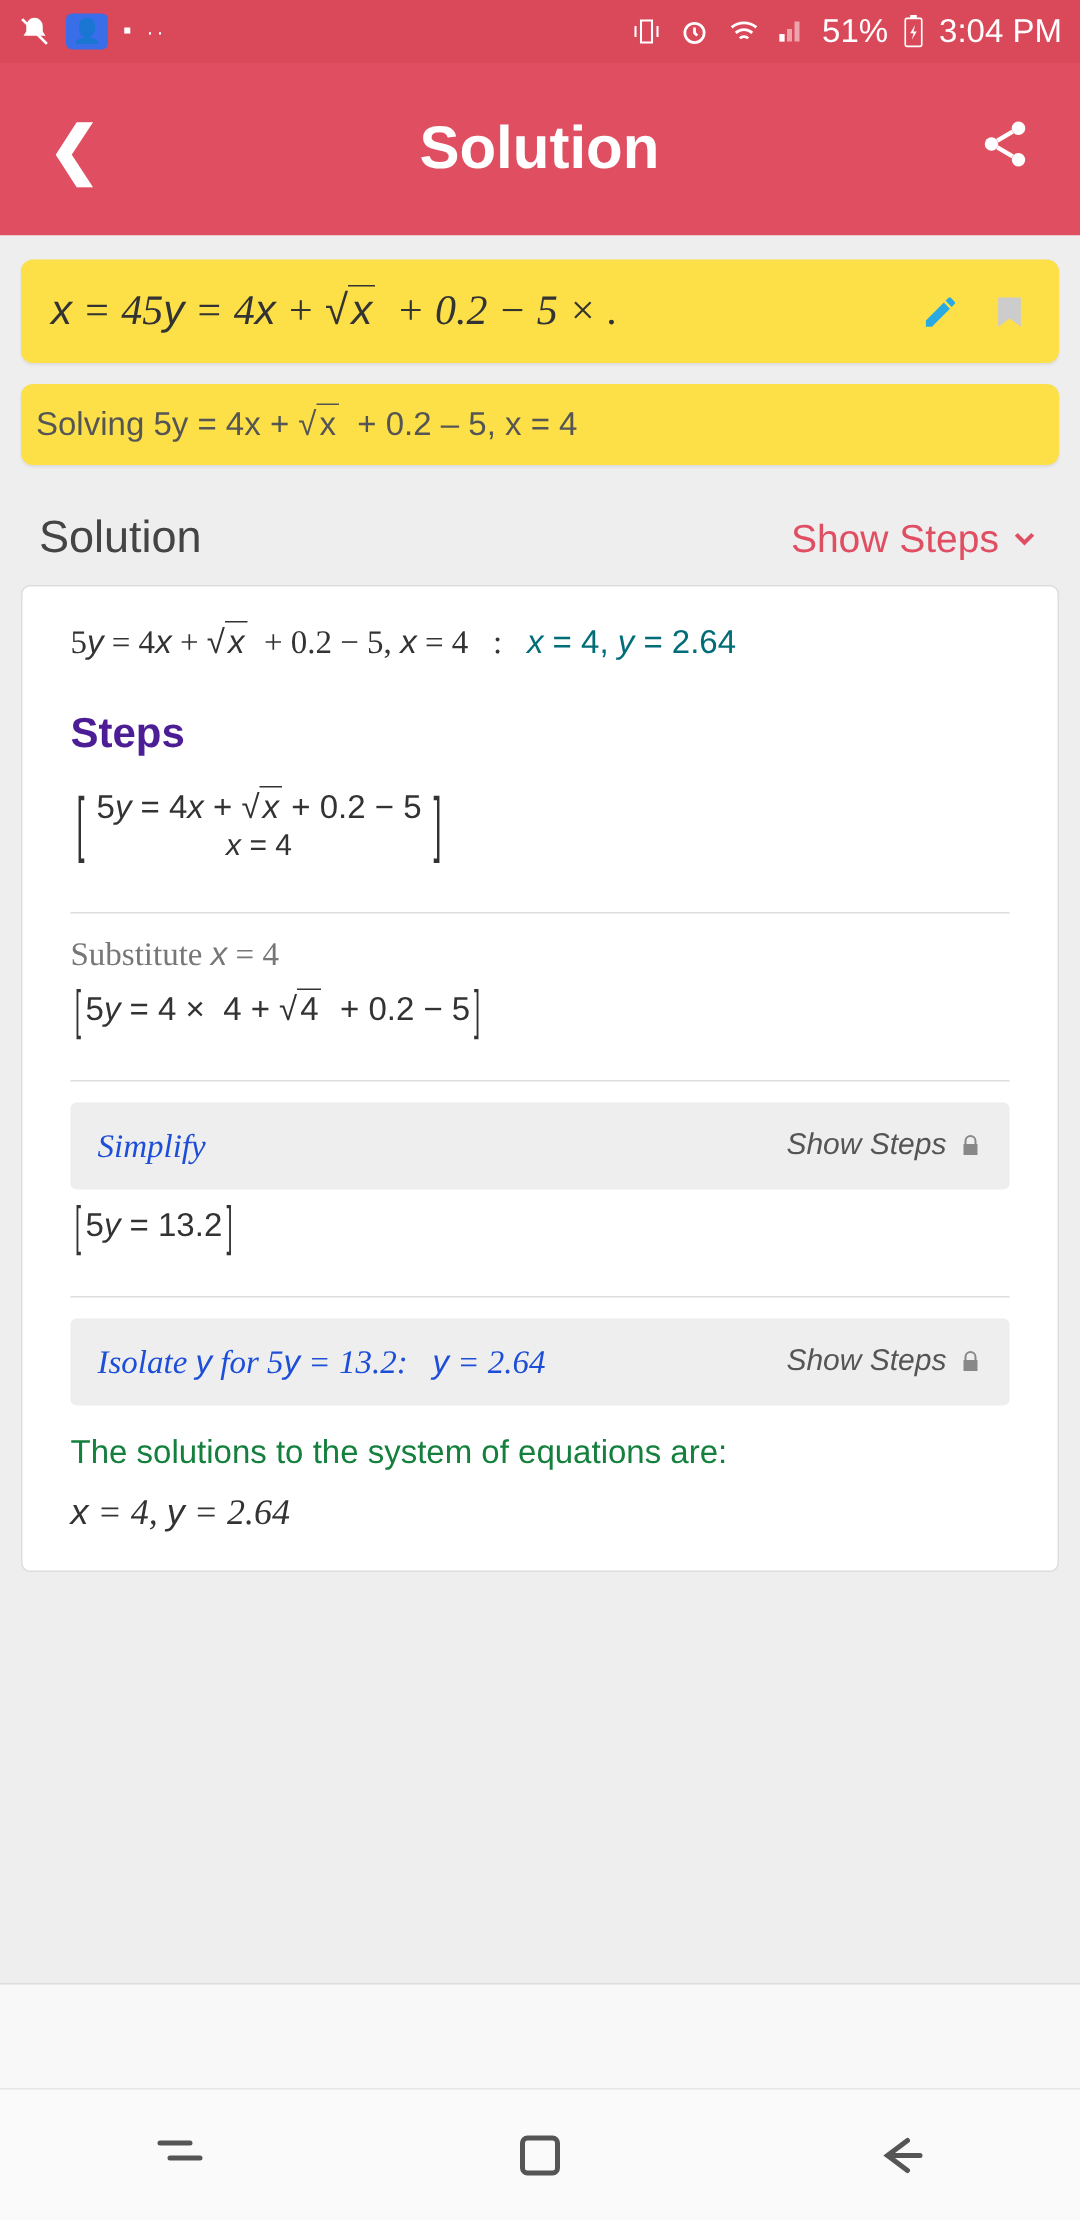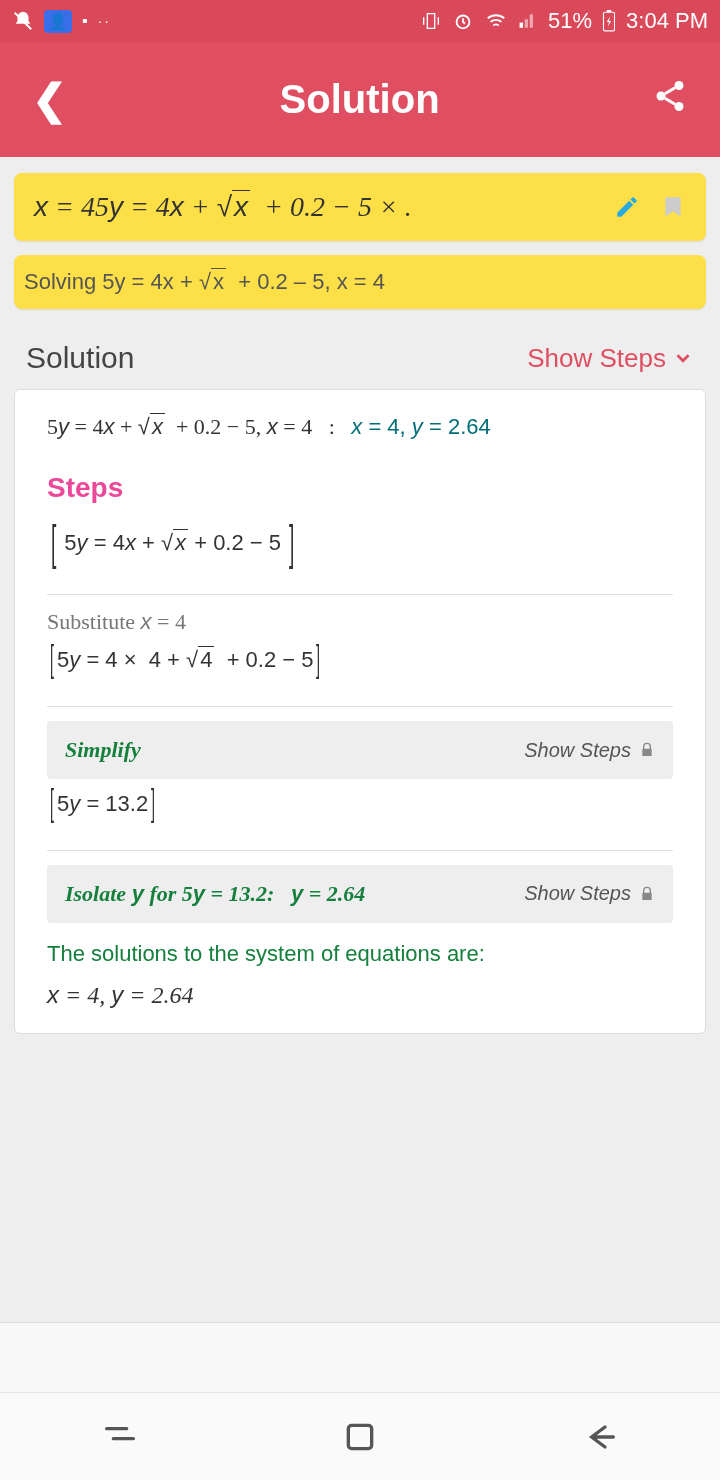--- a/index.html
+++ b/index.html
@@ -26,33 +26,33 @@
 .section-header { display:flex; justify-content:space-between; align-items:center; padding:18px 12px 14px 12px; }
 .section-title { font-size:30px; color:#444; }
 .show-steps-link { color:#e04e62; font-size:26px; display:flex; align-items:center; gap:6px; }
 
 .solution-body { background:#fff; border:1px solid #ddd; border-radius:6px; padding:24px 32px; }
 
 .math { font-family: Georgia, serif; color:#333; }
 .teal { color:#006d77; }
 
 .line1 { font-size:22px; margin-bottom:32px; }
-.steps-title { font-size:28px; color:#ec4899; font-weight:600; margin-bottom:20px; }
+.steps-title { font-size:28px; color:#4c1d95; font-weight:600; margin-bottom:20px; }
 
 .bracket-block { display:inline-flex; align-items:center; font-size:22px; margin-bottom:18px; }
 .bracket { font-size:48px; font-weight:300; color:#333; line-height:0.8; transform:scaleX(0.4); }
 .bracket-inner { padding:0 4px; text-align:center; }
 .bracket-inner .sub { font-size:20px; margin-top:2px; }
 
 hr { border:none; border-top:1px solid #ddd; margin:14px 0; }
 
 .substep { font-size:22px; color:#777; margin-bottom:10px; }
 
 .show-steps-box { background:#eee; border-radius:4px; padding:16px 18px; display:flex; justify-content:space-between; align-items:center; margin:10px 0; }
-.show-steps-box .label { font-size:22px; color:#15803d; font-style:italic; font-family:Georgia,serif;font-weight:bold; }
+.show-steps-box .label { font-size:22px; color:#1d4ed8; font-style:italic; font-family:Georgia,serif; }
 .show-steps-box .link { color:#555; font-style:italic; font-size:20px; display:flex; align-items:center; gap:8px; }
 .lock-icon { width:16px; height:16px; fill:#888; }
 
 .final-text { font-size:22px; color:#15803d; margin:18px 0 14px 0; }
 .final-ans { font-size:24px; font-style:italic; font-family:Georgia,serif; }
 
 .sqrt { position:relative; display:inline-block; }
 .sqrt::before { content:"√"; }
 .sqrt span { border-top:1px solid currentColor; padding:0 2px; }
 .bottom-strip { height:70px; background:#f8f8f8; border-top:1px solid #ddd; }
@@ -148,20 +148,21 @@
     <div class="line1 math">
       5<i>y</i> = 4<i>x</i> + <span class="sqrt"><span><i>x</i></span></span> &nbsp;+ 0.2 − 5, <i>x</i> = 4 &nbsp; : &nbsp; <span class="teal"><i>x</i> = 4, <i>y</i> = 2.64</span>
     </div>
 
     <div class="steps-title">Steps</div>
 
     <div class="bracket-block math">
       <span class="bracket">[</span>
       <span class="bracket-inner">
         <div>5<i>y</i> = 4<i>x</i> + <span class="sqrt"><span><i>x</i></span></span> + 0.2 − 5</div>
+        <div class="sub"><i>x</i> = 4</div>
       </span>
       <span class="bracket">]</span>
     </div>
 
     <hr>
 
     <div class="substep math">Substitute <i>x</i> = 4</div>
     <div class="bracket-block math">
       <span class="bracket" style="font-size:36px;">[</span>
       <span>5<i>y</i> = 4 × &nbsp;4 + <span class="sqrt"><span>4</span></span> &nbsp;+ 0.2 − 5</span>

